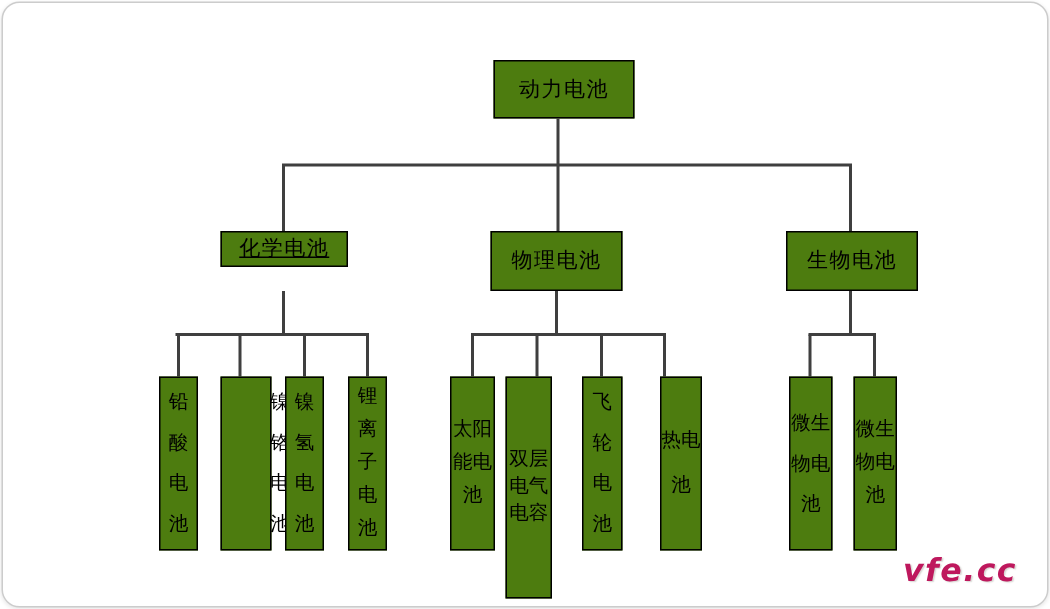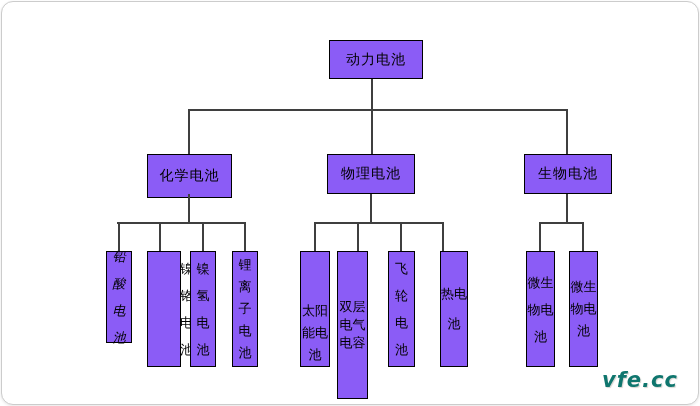--- a/index.html
+++ b/index.html
@@ -23,21 +23,21 @@
     background: #ffffff;
     box-shadow: 0 1px 3px rgba(0,0,0,0.10);
   }
   .ln {
     position: absolute;
     background: #3f3f3f;
   }
   .node {
     position: absolute;
     border: 1px solid #000000;
-    background: #8b5cf6;
+    background: #4d7c0f;
     box-sizing: border-box;
     display: flex;
     align-items: center;
     justify-content: center;
     color: #000000;
   }
   .hnode {
     font-size: 14px;
     letter-spacing: 1px;
     white-space: nowrap;
@@ -52,42 +52,42 @@
   .ch4 .vtxt { line-height: 27px; }
   .ch5 .vtxt { line-height: 22px; }
   .ch6 .vtxt { line-height: 18px; }
   .watermark {
     position: absolute;
     right: 20px;
     bottom: 12px;
     font-size: 21px;
     font-weight: bold;
     font-style: italic;
-    color: #0f766e;
+    color: #be185d;
     text-shadow: -1px -1px 0 #ffffff, 1px 1px 1px #d6d5d1;
     letter-spacing: 1px;
   }
 </style>
 </head>
 <body>
 
 <div class="stage">
   <div class="card">
 
     <div class="node hnode" style="left:327px; top:38px; width:94px; height:39px;">
       <span>动力电池</span>
     </div>
 
     <div class="ln" style="left:369px; top:77px; width:2px;  height:31px;"></div>
     <div class="ln" style="left:186px; top:107px; width:380px; height:2px;"></div>
     <div class="ln" style="left:186px; top:108px; width:2px; height:45px;"></div>
     <div class="ln" style="left:369px; top:108px; width:2px; height:45px;"></div>
     <div class="ln" style="left:564px; top:108px; width:2px; height:45px;"></div>
 
-    <div class="node hnode" style="left:145px; top:152px; width:85px; height:44px;">
+    <div class="node hnode" style="left:145px; top:152px; width:85px; height:24px;text-decoration:underline;">
       <span>化学电池</span>
     </div>
     <div class="node hnode" style="left:325px; top:152px; width:88px; height:40px;">
       <span>物理电池</span>
     </div>
     <div class="node hnode" style="left:522px; top:152px; width:88px; height:40px;">
       <span>生物电池</span>
     </div>
 
     <div class="ln" style="left:186px; top:192px; width:2px; height:29px;"></div>
@@ -104,34 +104,34 @@
     <div class="ln" style="left:242px; top:221px; width:2px; height:28px;"></div>
 
     <div class="ln" style="left:312px; top:221px; width:2px; height:28px;"></div>
     <div class="ln" style="left:355px; top:221px; width:2px; height:28px;"></div>
     <div class="ln" style="left:398px; top:221px; width:2px; height:28px;"></div>
     <div class="ln" style="left:440px; top:221px; width:2px; height:28px;"></div>
 
     <div class="ln" style="left:537px; top:221px; width:2px; height:28px;"></div>
     <div class="ln" style="left:580px; top:221px; width:2px; height:28px;"></div>
 
-    <div class="node vnode ch4" style="left:104px; top:249px; width:26px; height:92px;font-style:italic;">
+    <div class="node vnode ch4" style="left:104px; top:249px; width:26px; height:116px;">
       <div class="vtxt">铅酸电池</div>
     </div>
     <div class="node vnode ch4" style="left:145px; top:249px; width:27px; height:116px;padding-left:32px;">
       <div class="vtxt">镍铬电池</div>
     </div>
     <div class="node vnode ch5" style="left:230px; top:249px; width:26px; height:116px;">
       <div class="vtxt">锂离子电池</div>
     </div>
     <div class="node vnode ch4" style="left:188px; top:249px; width:26px; height:116px;">
       <div class="vtxt">镍氢电池</div>
     </div>
 
-    <div class="node vnode ch5" style="left:298px; top:249px; width:30px; height:116px;align-items:flex-end;">
+    <div class="node vnode ch5" style="left:298px; top:249px; width:30px; height:116px;">
       <div class="vtxt">太阳能电池</div>
     </div>
     <div class="node vnode ch6" style="left:335px; top:249px; width:31px; height:148px;">
       <div class="vtxt">双层电气电容</div>
     </div>
     <div class="node vnode ch4" style="left:386px; top:249px; width:27px; height:116px;">
       <div class="vtxt">飞轮电池</div>
     </div>
     <div class="node vnode ch3" style="left:427px; top:249px; width:28px; height:116px;margin-left:11px;">
       <div class="vtxt">热电池</div>

